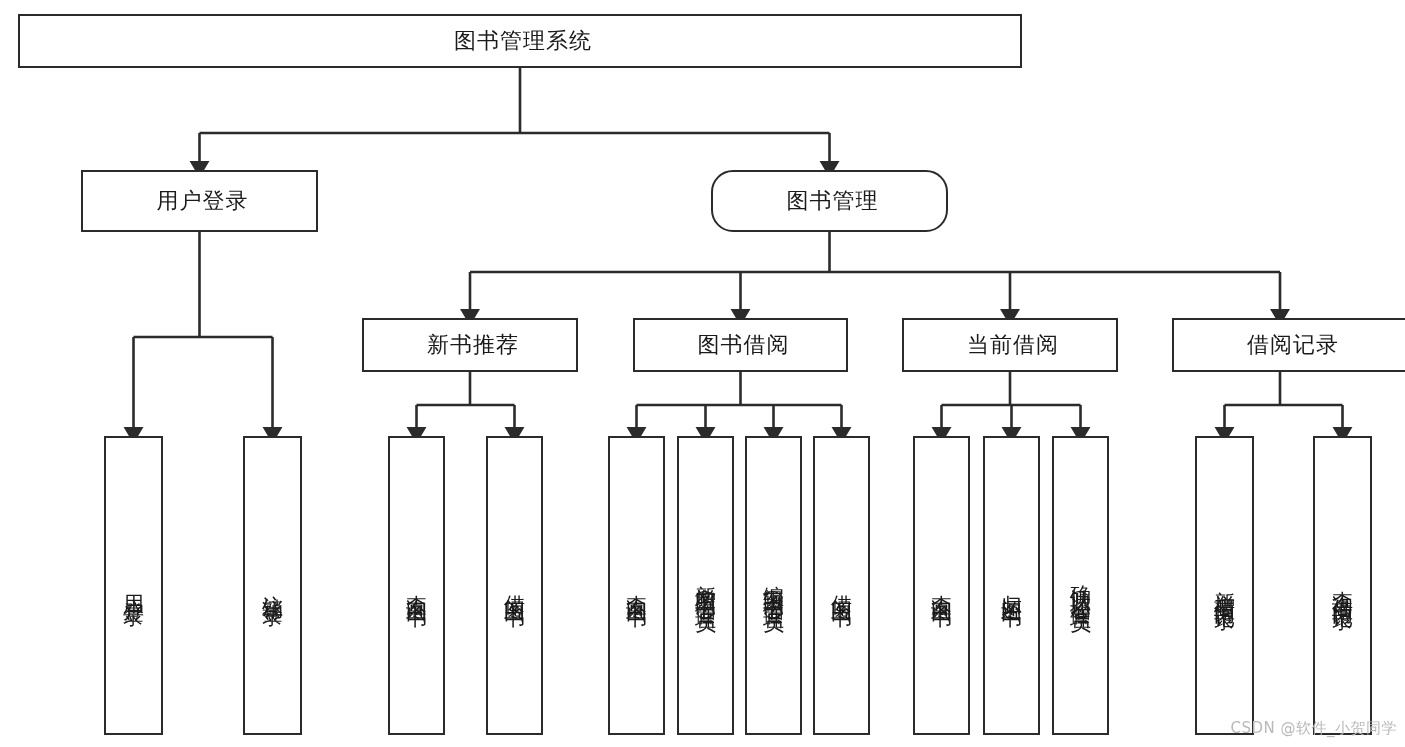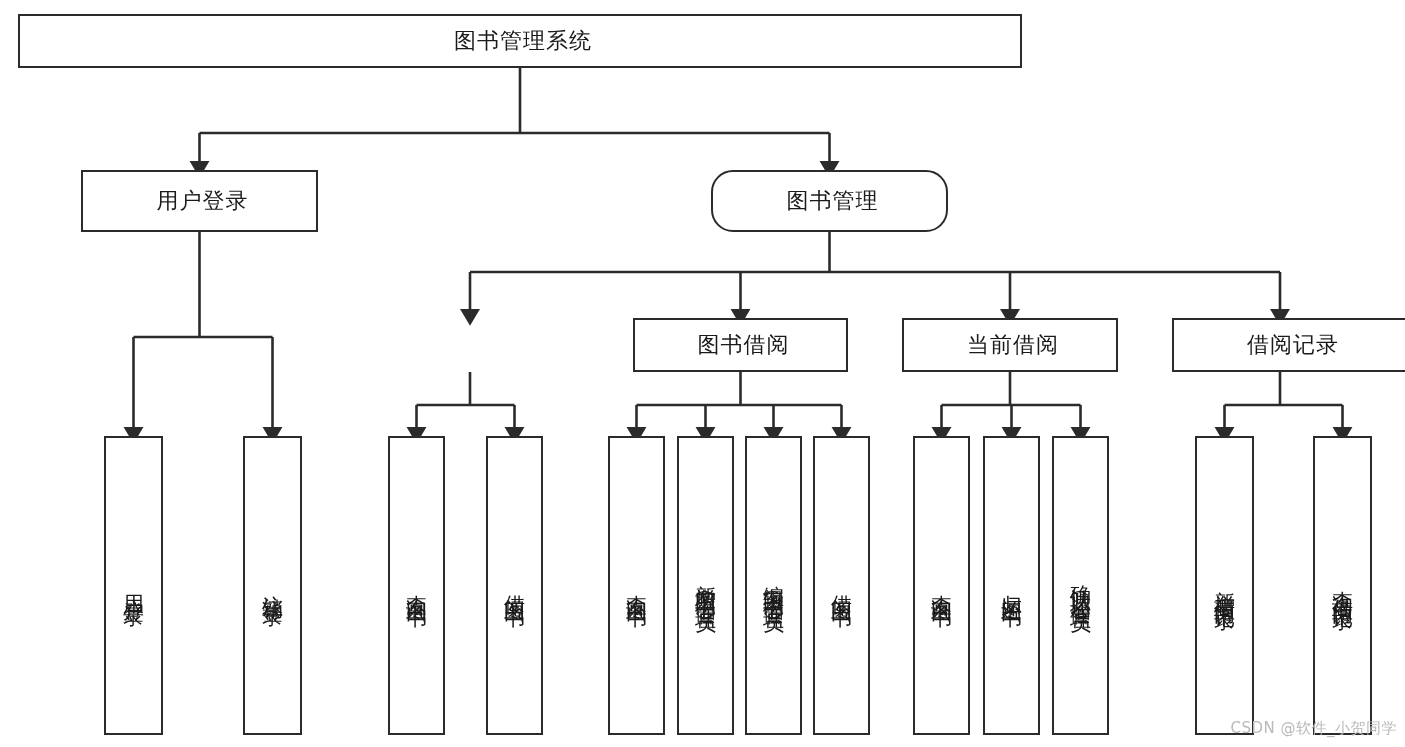--- a/index.html
+++ b/index.html
@@ -119,20 +119,23 @@
       <span>图书管理系统</span>
     </div>
 
   <div class="node horiz" style="left: 81px; top: 170px; width: 237px; height: 62px;">
       <span>用户登录</span>
     </div>
   <div class="node horiz" style="left: 711px; top: 170px; width: 237px; height: 62px; border-radius: 22px;">
       <span>图书管理</span>
     </div>
 
+  <div class="node horiz" style="left: 362px; top: 318px; width: 216px; height: 54px;">
+      <span>新书推荐</span>
+    </div>
   <div class="node horiz" style="left: 633px; top: 318px; width: 215px; height: 54px;">
       <span>图书借阅</span>
     </div>
   <div class="node horiz" style="left: 902px; top: 318px; width: 216px; height: 54px;">
       <span>当前借阅</span>
     </div>
   <div class="node horiz" style="left: 1172px; top: 318px; width: 236px; height: 54px;">
       <span>借阅记录</span>
     </div>
 

